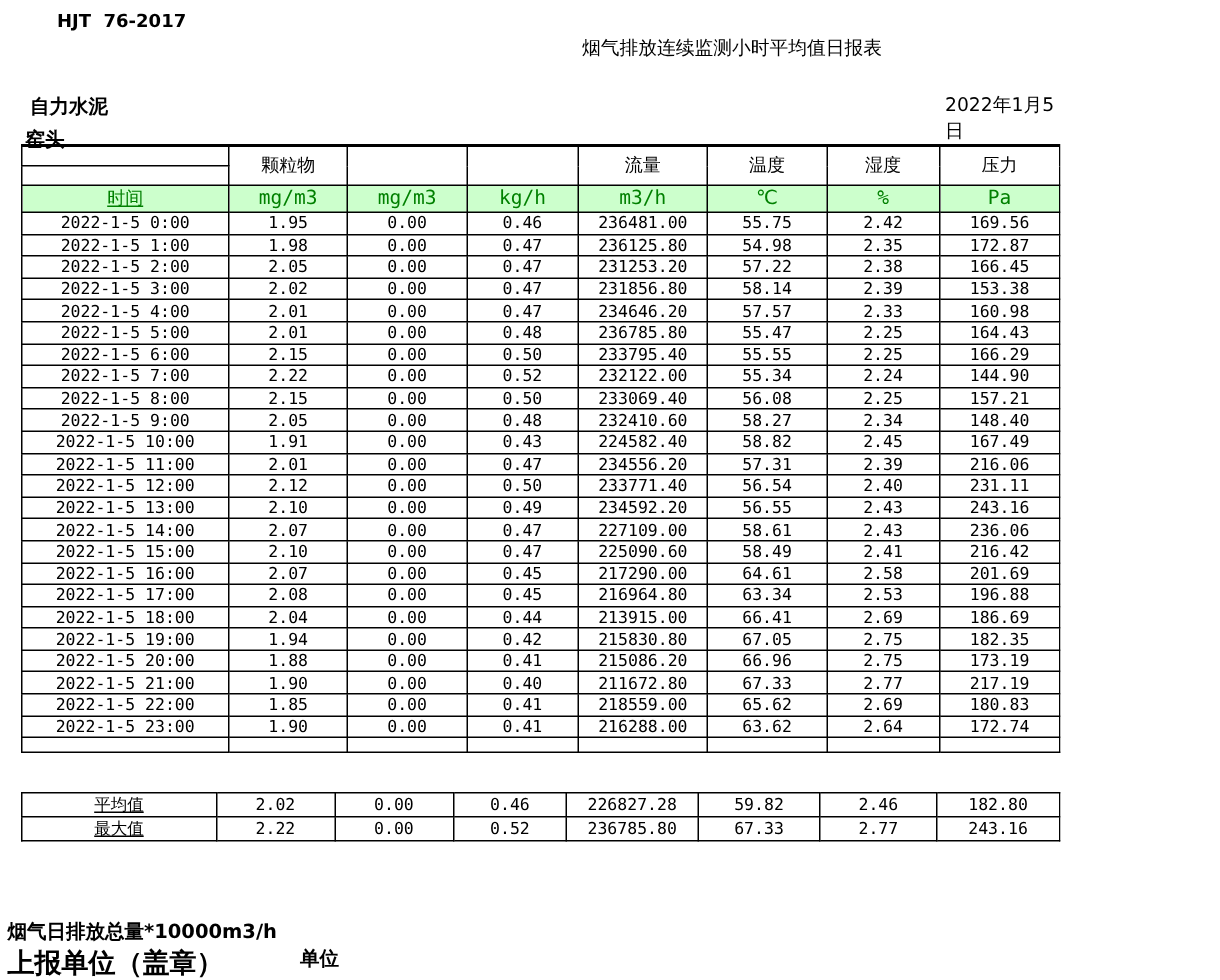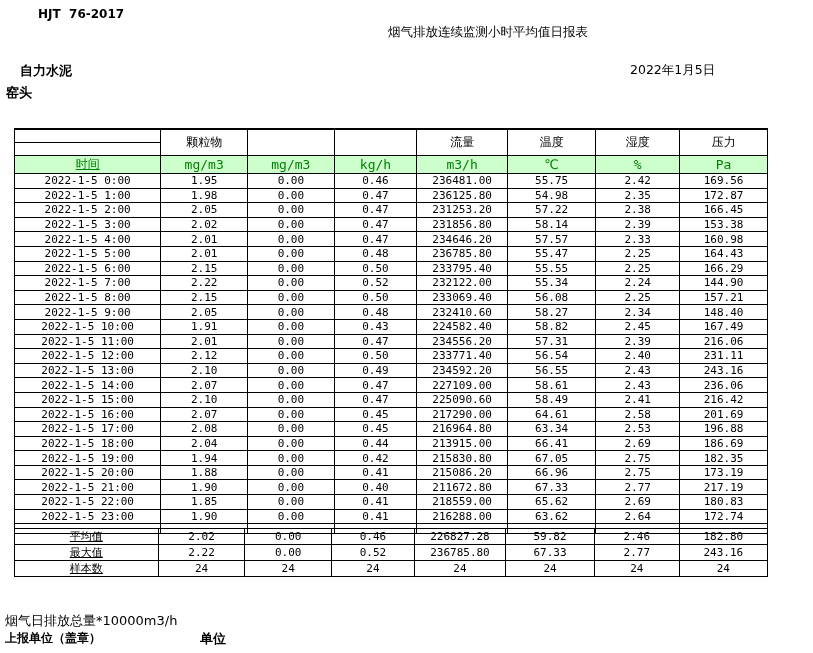--- a/index.html
+++ b/index.html
@@ -1,38 +1,38 @@
 <!DOCTYPE html>
 <html style="--green-bg: #ccffcc; --green-text: #008000;"><head>
 <meta charset="utf-8">
 <style>
   html,body{margin:0;padding:0;background:#fff;}
-  .page{position:relative;width:768px;height:653px;background:#fff;overflow:hidden;
+  .page{position:relative;width:707px;height:653px;background:#fff;overflow:hidden;
         font-family:"DejaVu Sans",sans-serif;color:#000;}
   .doc-code{position:absolute;left:38px;top:7px;font-size:12px;font-weight:bold;white-space:pre;}
   .title{position:absolute;left:388px;top:24px;font-size:12.5px;font-weight:normal;letter-spacing:0px;}
   .company{position:absolute;left:20px;top:62px;font-size:13px;font-weight:bold;text-align:right;}
-  .station{position:absolute;left:6px;top:84px;font-size:13px;font-weight:bold;}
+  .station{position:absolute;left:17px;top:84px;font-size:13px;font-weight:bold;}
   .date{position:absolute;left:630px;top:62px;font-size:12.5px;}
 
   table.report-table{border-collapse:collapse;table-layout:fixed;position:absolute;left:14px;
         font-family:"DejaVu Sans Mono","DejaVu Sans",monospace;}
-  table.main{top:128px;border-top:2px solid #000;}
+  table.main{top:96px;border-top:2px solid #000;}
   table.summary{top:528px;}
   .report-table td{border:1px solid #000;text-align:center;padding:0;margin:0;
         overflow:hidden;white-space:nowrap;font-size:11px;vertical-align:middle;}
   tr.h1 td,tr.h2 td{height:12px;font-size:12px;}
   tr.unit-row td{height:14px;background:var(--green-bg,#ccffcc);color:var(--green-text,#008000);font-size:13px;}
   tr.data-row td{height:13.6px;}
   tr.empty-row td{height:9px;}
   table.summary td{height:13.6px;margin-top:30px;}
   .label-underline{text-decoration:underline;font-size:12px;}
   tr.unit-row td.label-underline{font-size:12px;}
-  .footnote{position:absolute;left:5px;top:612px;font-size:13px;font-weight:normal;}
-  .report-unit{position:absolute;left:5px;top:630px;font-size:12px;font-weight:bold;}
+  .footnote{position:absolute;left:5px;top:612px;font-size:13px;font-weight:bold;}
+  .report-unit{position:absolute;left:5px;top:630px;font-size:18px;font-weight:bold;}
   .unit-label{position:absolute;left:200px;top:630px;font-size:13px;font-weight:bold;}
 </style>
 </head>
 <body>
 
 <div class="page">
 
   <div class="doc-code">HJT  76-2017</div>
   <div class="title">烟气排放连续监测小时平均值日报表</div>
   <div class="company">自力水泥</div>
@@ -356,30 +356,20 @@
         <tr>
           <td class="label-underline">最大值</td>
           <td>2.22</td>
           <td>0.00</td>
           <td>0.52</td>
           <td>236785.80</td>
           <td>67.33</td>
           <td>2.77</td>
           <td>243.16</td>
         </tr>
-        <tr>
-          <td class="label-underline">样本数</td>
-          <td>24</td>
-          <td>24</td>
-          <td>24</td>
-          <td>24</td>
-          <td>24</td>
-          <td>24</td>
-          <td>24</td>
-        </tr>
       </tbody>
   </table>
 
   <div class="footnote">烟气日排放总量*10000m3/h</div>
   <div class="report-unit">上报单位（盖章）</div>
   <div class="unit-label">单位</div>
 
 </div>
 
 </body></html>

